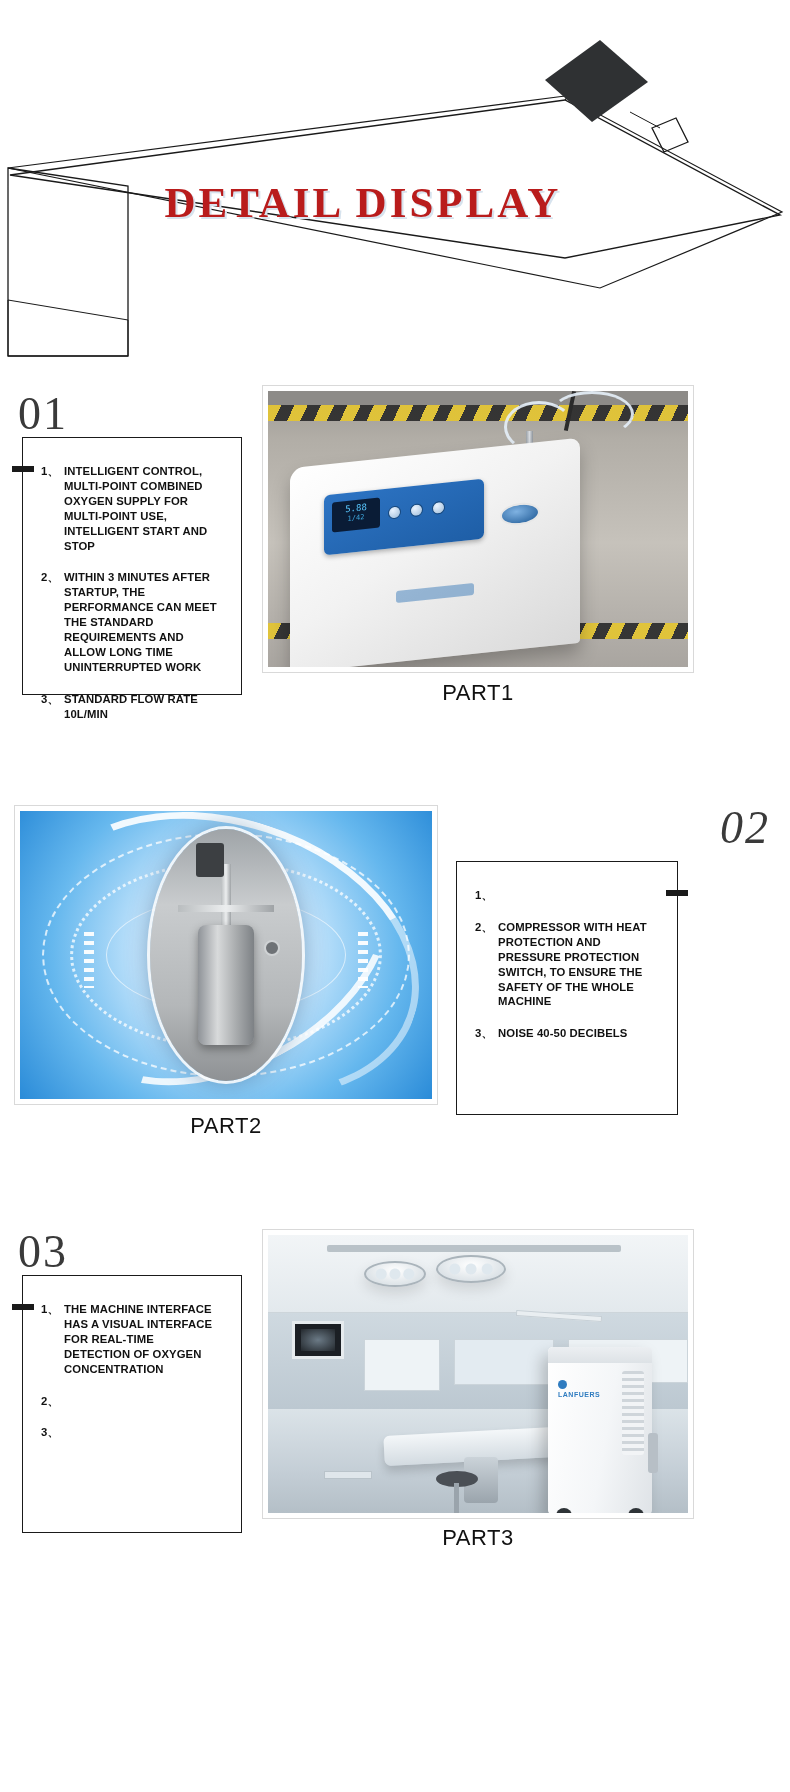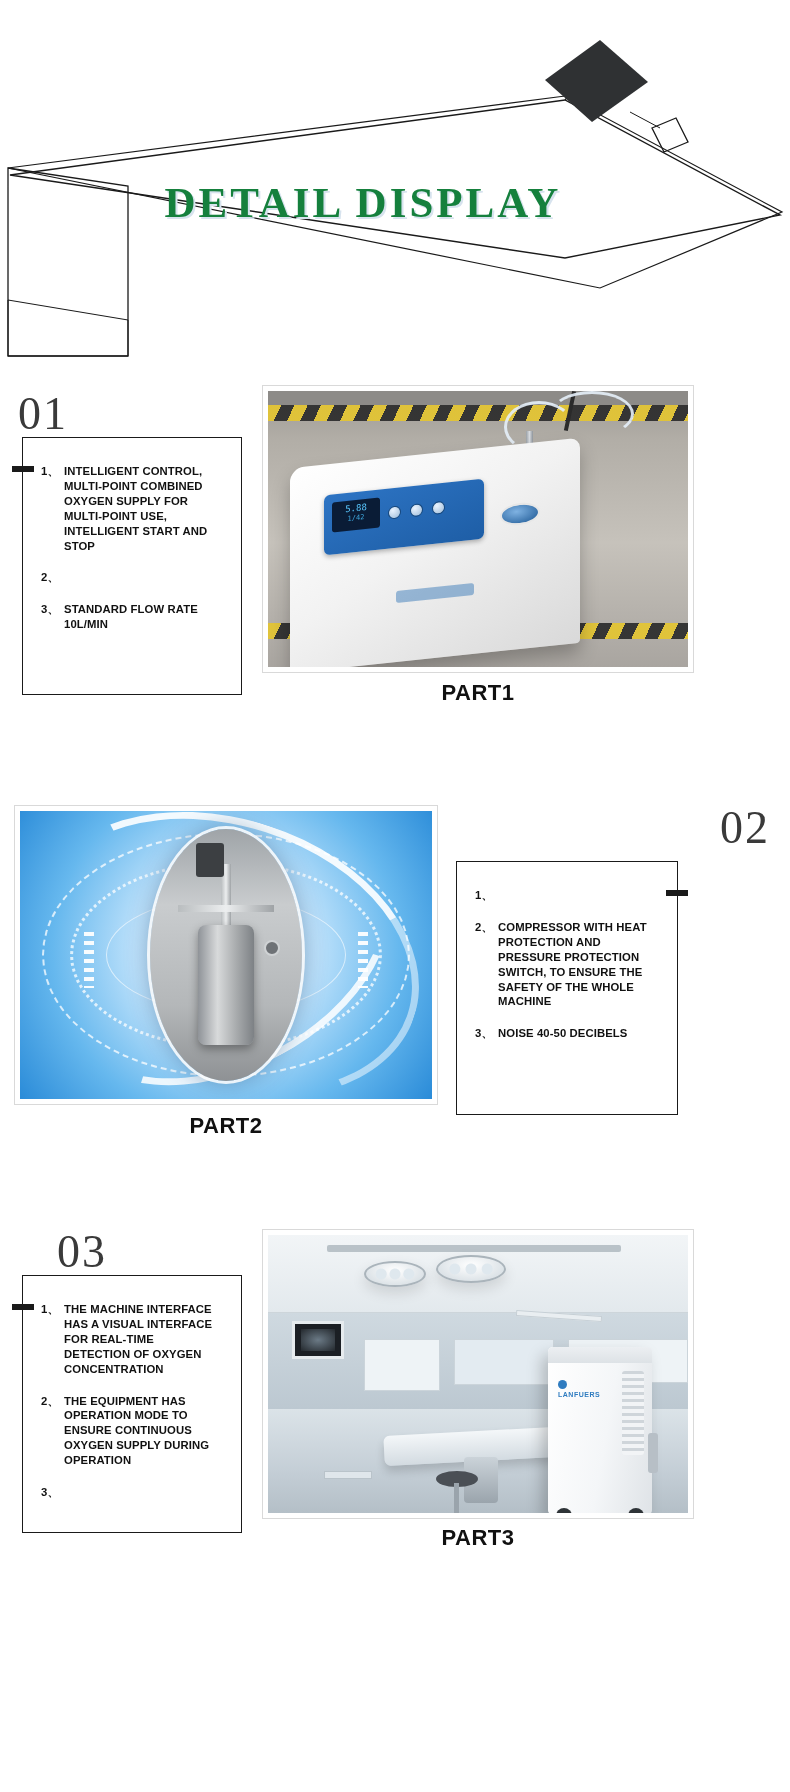--- a/index.html
+++ b/index.html
@@ -23,21 +23,21 @@
   .banner-title {
     position: absolute;
     left: 0;
     top: 178px;
     width: 726px;
     text-align: center;
     font-family: "Liberation Serif", serif;
     font-size: 43px;
     font-weight: bold;
     letter-spacing: 3px;
-    color: #15803d;
+    color: #b91c1c;
     text-shadow: 2px 2px 0 #d7e3ee;
   }
 
   
   .section { position: relative; width: 790px; }
 
   .num {
     font-family: "Liberation Serif", serif;
     font-size: 46px;
     color: #3a3a3a;
@@ -78,21 +78,21 @@
     flex: 0 0 auto;
     width: 23px;
     font-size: 11.3px;
     font-weight: bold;
     color: #111;
   }
   .bullets .body { flex: 1 1 auto; text-transform: uppercase; }
 
   .partlabel {
     font-size: 22px;
-    font-weight: bold;
+    font-weight: normal;
     color: #111;
     text-align: center;
     letter-spacing: 0.5px;
   }
 
   .photo {
     border: 1px solid #d9d9d9;
     padding: 5px;
     background: #fff;
     position: relative;
@@ -367,20 +367,21 @@
 
   <div class="txtbox" style="position:absolute; left:22px; top:62px; width:220px; height:258px;">
     <span class="tick left"></span>
     <ul class="bullets">
       <li>
         <span class="idx">1、</span>
         <span class="body">INTELLIGENT CONTROL, MULTI-POINT COMBINED OXYGEN SUPPLY FOR MULTI-POINT USE, INTELLIGENT START AND STOP</span>
       </li>
       <li>
         <span class="idx">2、</span>
+        <span class="body">WITHIN 3 MINUTES AFTER STARTUP, THE PERFORMANCE CAN MEET THE STANDARD REQUIREMENTS AND ALLOW LONG TIME UNINTERRUPTED WORK</span>
       </li>
       <li>
         <span class="idx">3、</span>
         <span class="body">STANDARD FLOW RATE 10L/MIN</span>
       </li>
     </ul>
   </div>
 
   <div class="photo" style="position:absolute; left:262px; top:10px; width:432px; height:288px;">
     <div class="photo-inner p1">
@@ -406,21 +407,21 @@
         </div>
       </div>
       <div class="port"></div>
     </div>
   </div>
 
   <div class="partlabel" style="position:absolute; left:262px; top:305px; width:432px;">PART1</div>
 </div>
 
 <div class="section" style="height:430px;">
-  <div class="num" style="position:absolute; right:20px; top:10px; ">02</div>
+  <div class="num" style="position:absolute; right:20px; top:10px; font-style:italic;">02</div>
 
   <div class="photo p2wrap" style="position:absolute; left:14px; top:10px; width:424px; height:300px;">
     <div class="photo-inner p2">
       <div class="ring r1"></div>
       <div class="ring r2"></div>
       <div class="ring r3"></div>
       <div class="arc a1"></div>
       <div class="arc a2"></div>
       <div class="tick-l"></div>
       <div class="tick-r"></div>
@@ -448,32 +449,31 @@
       </li>
       <li>
         <span class="idx">3、</span>
         <span class="body">NOISE 40-50 DECIBELS</span>
       </li>
     </ul>
   </div>
 </div>
 
 <div class="section" style="height:380px;">
-  <div class="num" style="position:absolute; left:18px; top:4px;margin-left:39px;">03</div>
+  <div class="num" style="position:absolute; left:18px; top:4px;">03</div>
 
   <div class="txtbox" style="position:absolute; left:22px; top:50px; width:220px; height:258px;">
     <span class="tick left"></span>
     <ul class="bullets">
       <li>
         <span class="idx">1、</span>
         <span class="body">THE MACHINE INTERFACE HAS A VISUAL INTERFACE FOR REAL-TIME DETECTION OF OXYGEN CONCENTRATION</span>
       </li>
       <li>
         <span class="idx">2、</span>
-        <span class="body">THE EQUIPMENT HAS OPERATION MODE TO ENSURE CONTINUOUS OXYGEN SUPPLY DURING OPERATION</span>
       </li>
       <li>
         <span class="idx">3、</span>
       </li>
     </ul>
   </div>
 
   <div class="photo" style="position:absolute; left:262px; top:4px; width:432px; height:290px;">
     <div class="photo-inner p3">
       <div class="ceil">

